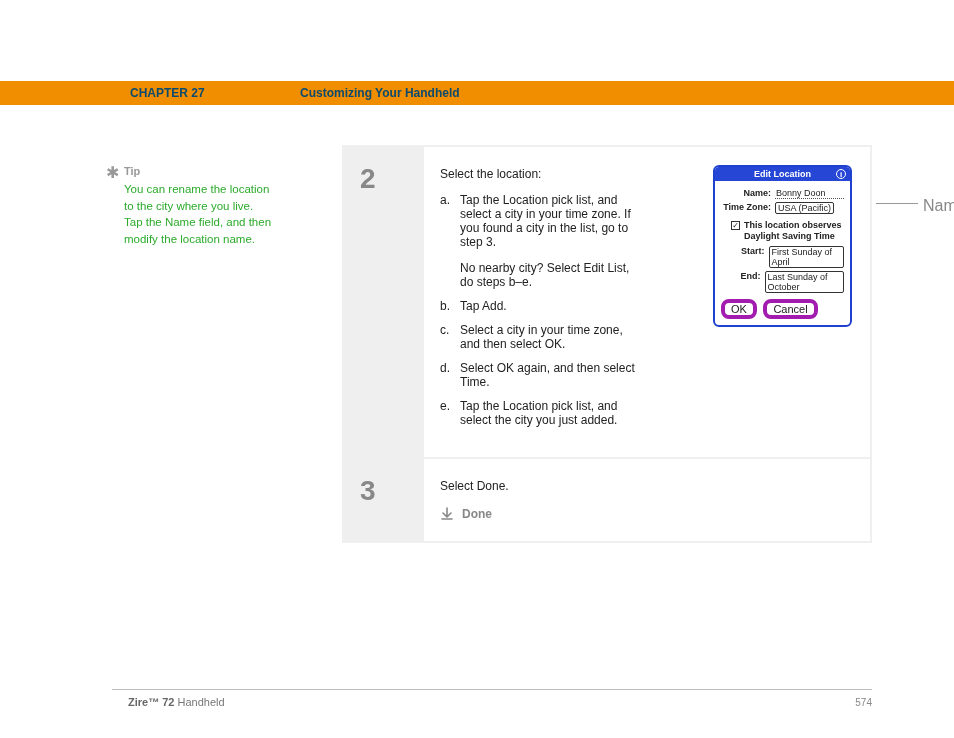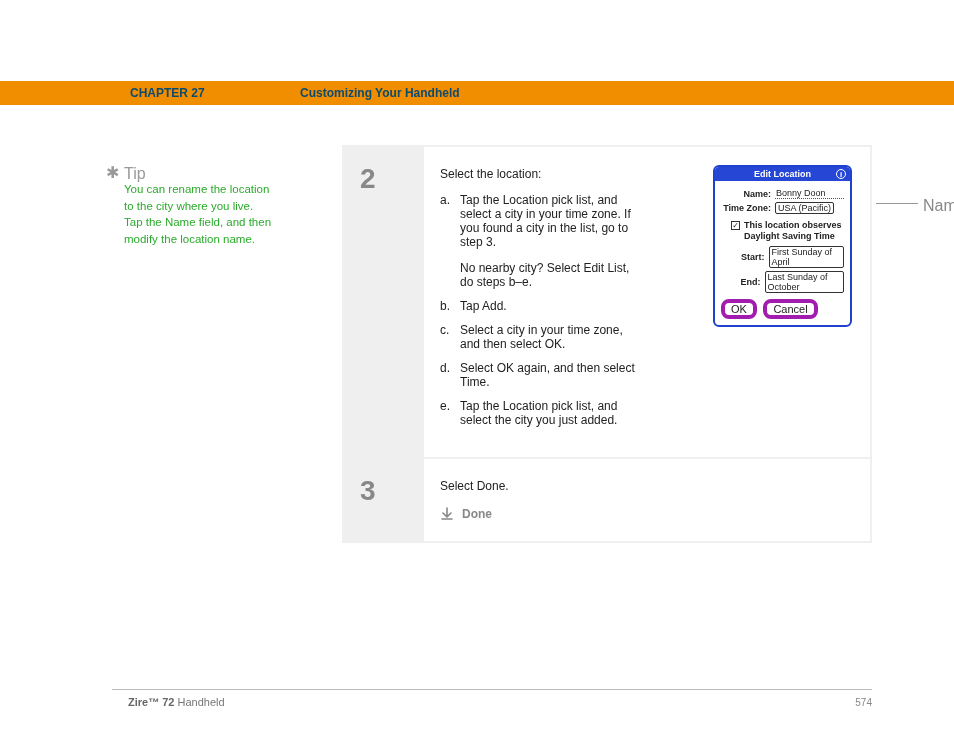--- a/index.html
+++ b/index.html
@@ -36,22 +36,22 @@
   }
   .tip-star {
     color: #999;
     font-size: 16px;
     position: absolute;
     left: 0;
     top: 0;
   }
   .tip-label {
     color: #999;
-    font-weight: normal;
-    font-size: 16px;
+    font-weight: bold;
+    font-size: 11px;
     position: absolute;
     left: 18px;
     top: 2px;
   }
   .tip-body {
     color: #2bab2b;
     font-size: 11.5px;
     line-height: 1.45;
     position: absolute;
     left: 18px;
@@ -121,21 +121,21 @@
     right: 4px;
     top: 50%;
     transform: translateY(-50%);
     width: 10px; height: 10px;
     border: 1px solid #fff;
     border-radius: 50%;
     font-size: 8px; line-height: 10px;
     text-align: center;
   }
   .dialog-body { padding: 4px 6px 6px 6px; }
-  .drow { display: flex; align-items: center; margin: 3px 0; }
+  .drow { display: flex; align-items: flex-start; margin: 3px 0; }
   .dlabel { font-weight: bold; width: 54px; text-align: right; padding-right: 4px; }
   .dval { border-bottom: 1px dotted #555; flex: 1; padding: 0 1px; }
   .dsel { border: 1px solid #333; border-radius: 2px; padding: 0 2px; display: inline-block; }
   .dcheck-row { display: flex; align-items: flex-start; margin: 6px 0 4px 10px; }
   .dcheckbox { width: 9px; height: 9px; border: 1px solid #333; margin-right: 4px; margin-top: 1px; text-align: center; font-size: 8px; line-height: 8px; }
   .dcheck-text { font-weight: bold; flex:1; line-height: 1.2; }
   .dbtns { margin-top: 6px; }
   .dbtn { border: 4px solid #a21caf; border-radius: 8px; padding: 0 6px; font-size: 11px; display: inline-block; margin-right: 4px; }
   .callout-line {
     position: absolute;

